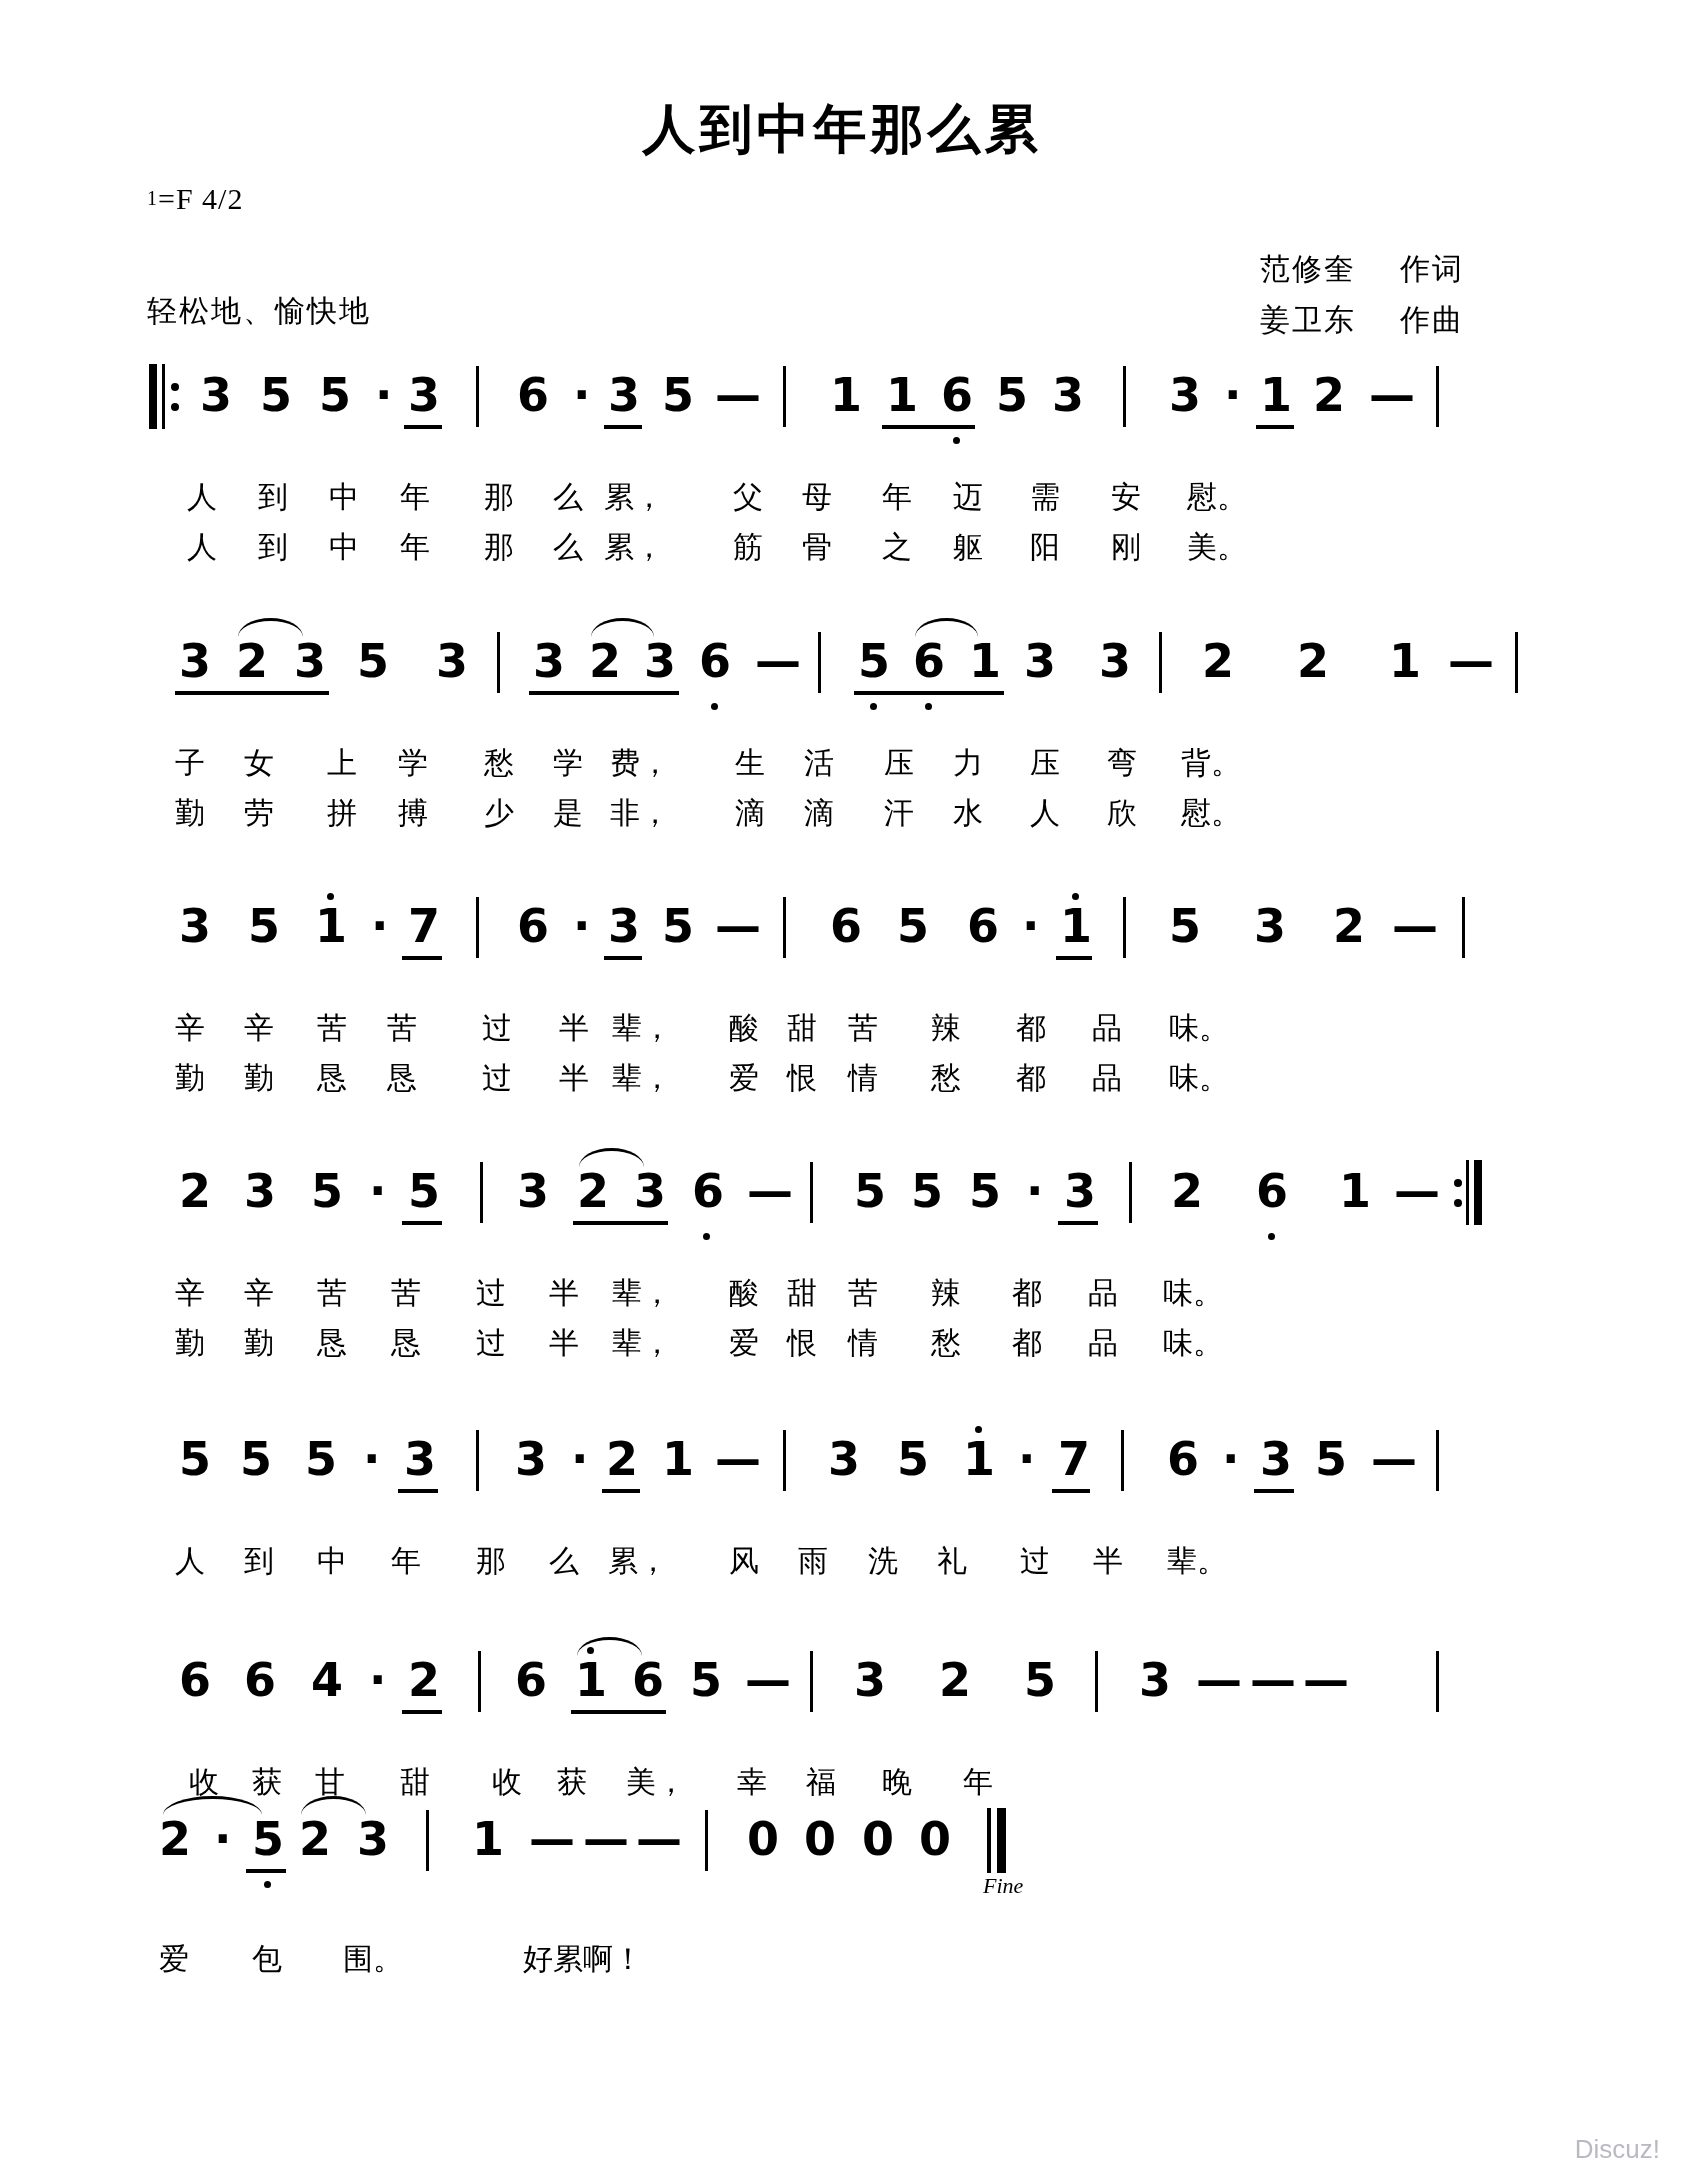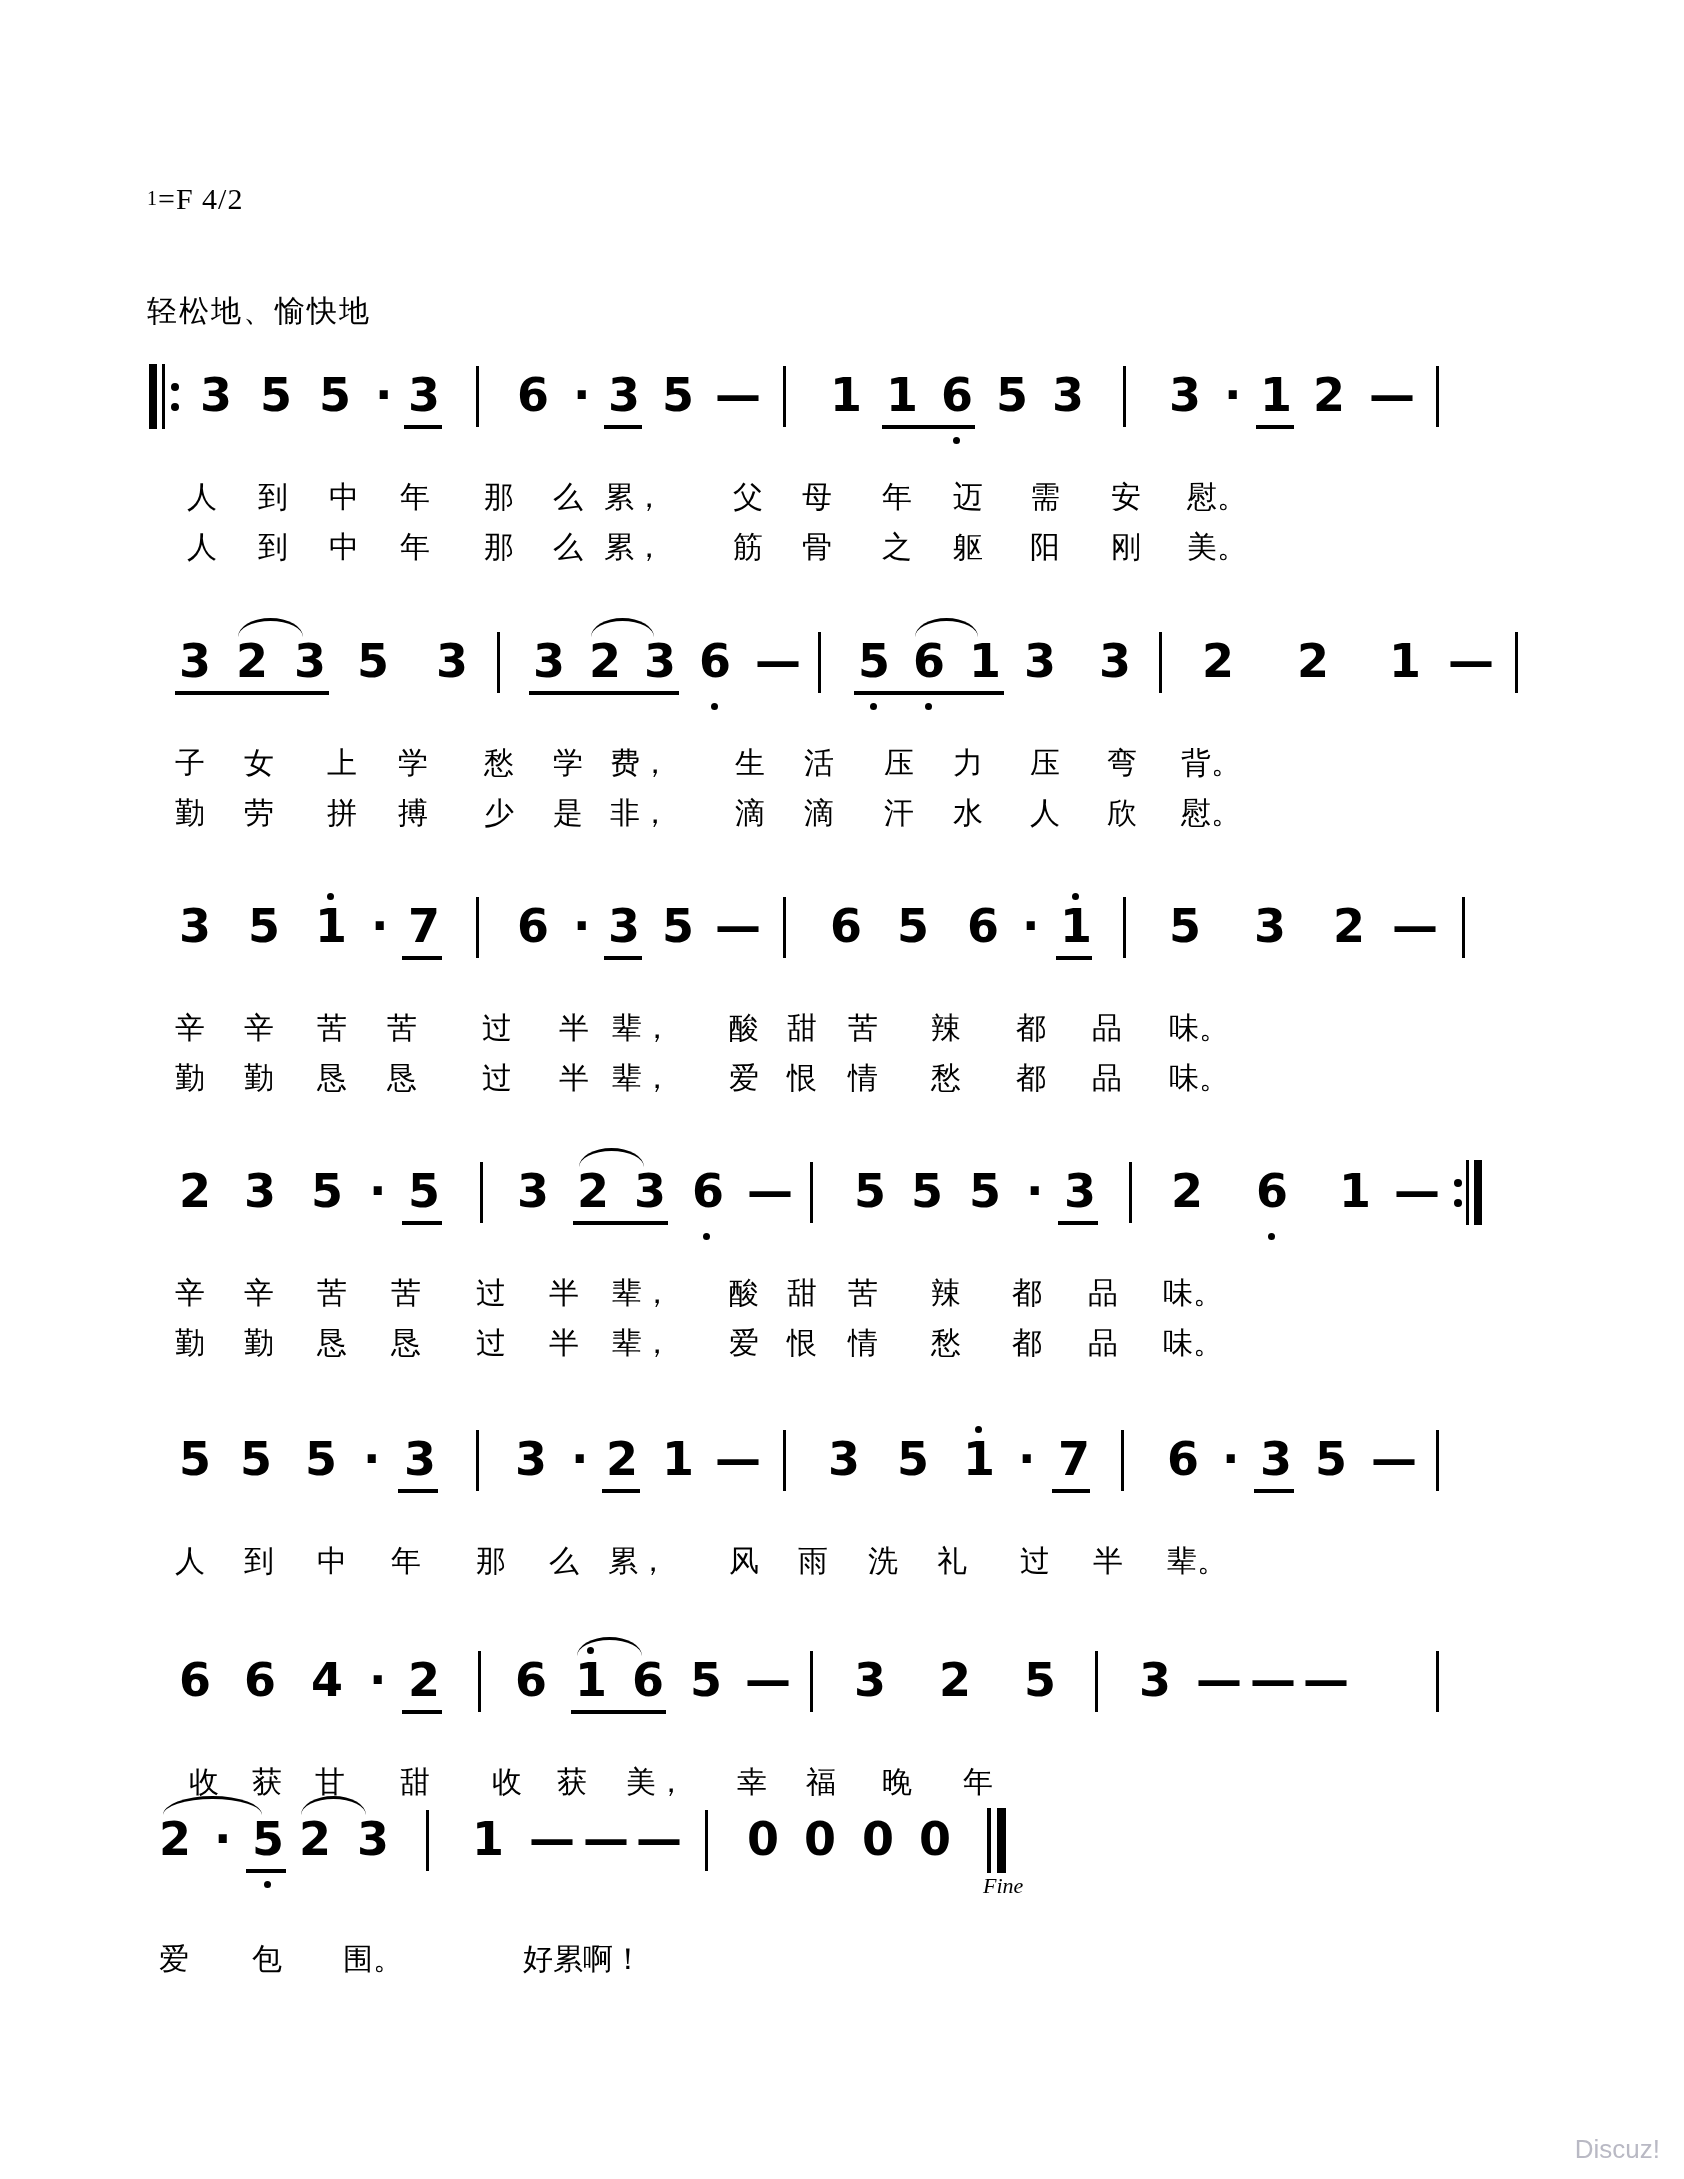--- a/index.html
+++ b/index.html
@@ -202,25 +202,30 @@
     font-size: 26px;
     color: #b9b9c4;
     font-family: "Liberation Sans", sans-serif;
   }
 </style>
 </head>
 <body>
 
 <div class="sheet">
 
+  <div class="title">人到中年那么累</div>
 
   <div class="keysig"><span class="one">1</span><span>=F  4/2</span></div>
 
   <div class="mood">轻松地、愉快地</div>
 
+  <div class="credits">
+    <div><span>范修奎</span><span class="role">作词</span></div>
+    <div><span>姜卫东</span><span class="role">作曲</span></div>
+  </div>
 
   <div class="system" style="top:368px;">
     <div class="noterow">
       <div class="repeat-start" style="left:0;">
         <div class="thick"></div>
           <div class="thin"></div>
           <div class="d1"></div>
           <div class="d2"></div>
       </div>
       <div class="note" style="left:51px;">3</div>

